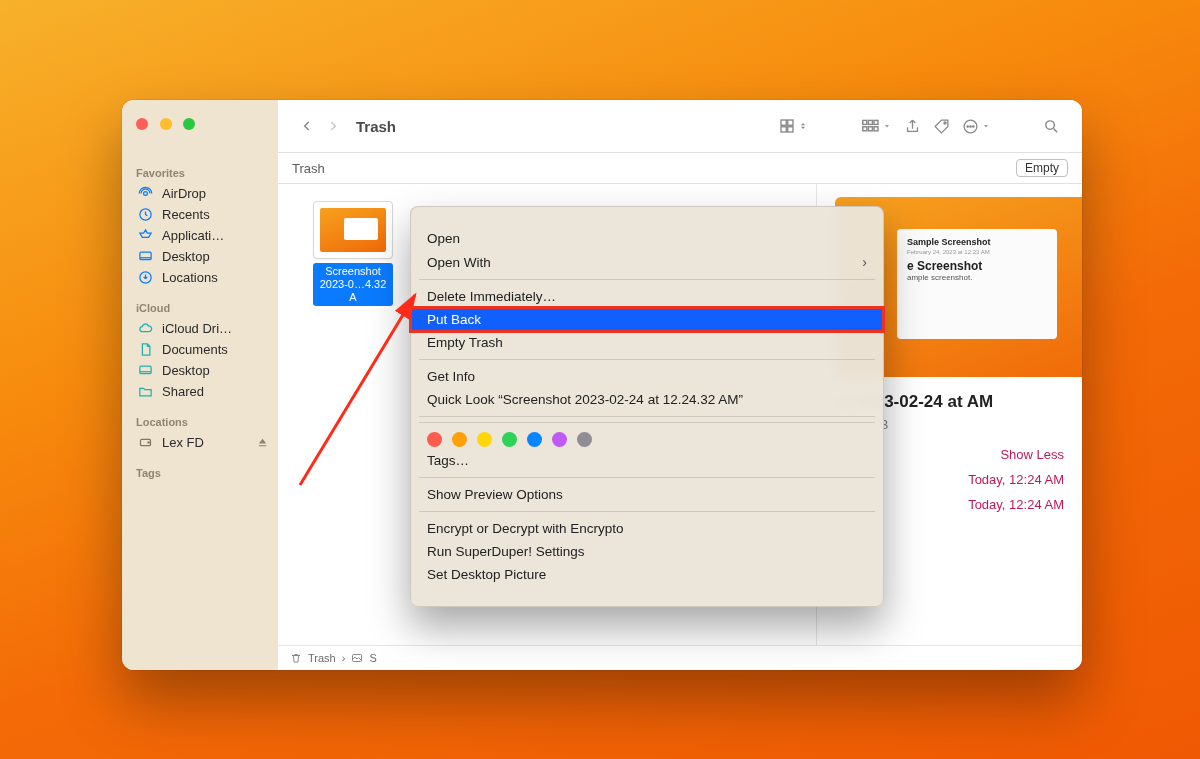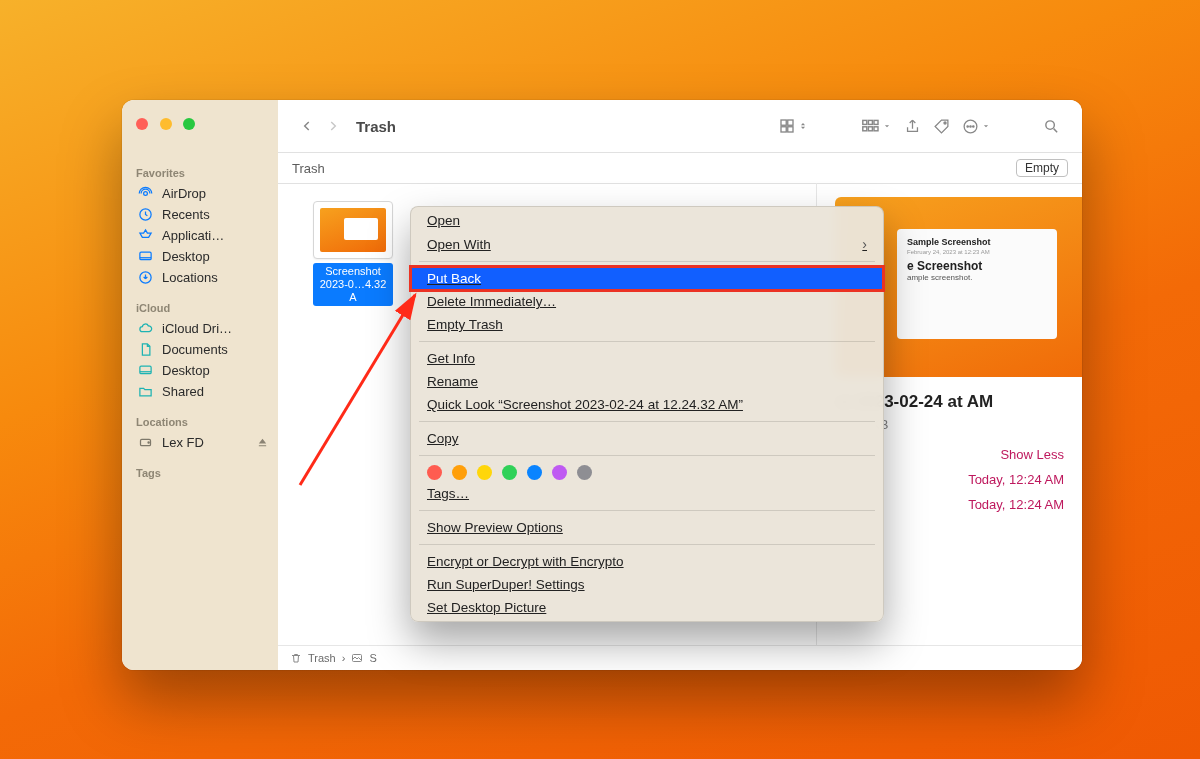--- a/index.html
+++ b/index.html
@@ -58,23 +58,22 @@
   .pv-row{display:flex;justify-content:space-between;padding:5px 0;font-size:13px;color:#555;}
   .pv-row .k{} .pv-row .v{color:#be185d;}
   .showless{color:#0a7bff;}
   
   .pathbar{position:absolute;left:0;right:0;bottom:0;height:24px;border-top:1px solid #e6e6e6;display:flex;align-items:center;padding:0 12px;font-size:11px;color:#6b6b6b;gap:6px;}
   
   .ctxmenu {
     position:absolute; left:410px; top:206px; width:472px;
     background:rgba(234,228,217,.97); border:1px solid rgba(0,0,0,.12);
     border-radius:8px; box-shadow:0 20px 40px rgba(0,0,0,.35);
-    padding:2px 0; font-size:13.5px; color:#222; z-index:50;
+    padding:20px 0; font-size:13.5px; color:#222; z-index:50;
     backdrop-filter:blur(6px);
-    text-decoration:underline;
   }
   .mi{ padding:4px 16px; display:flex; align-items:center; cursor:default;}
   .mi .arrow{margin-left:auto;color:#555;font-size:14px;}
   .sep{height:1px;background:rgba(0,0,0,.12);margin:5px 8px;}
   .mi.hl{ background:#115fff; color:#fff; outline:3px solid #eb3223; outline-offset:-1px;}
   .tag-dots{display:flex;gap:10px;padding:4px 16px 2px;}
   .td{width:15px;height:15px;border-radius:50%;}
   
   .anno-arrow{position:absolute;left:290px;top:275px;z-index:60;pointer-events:none;}
   svg{display:block;}
@@ -336,43 +335,37 @@
 
 <div class="ctxmenu" id="ctx">
     <div class="mi">
       <span>Open</span>
     </div>
     <div class="mi">
       <span>Open With</span>
       <span class="arrow">›</span>
     </div>
     <div class="sep"></div>
+    <div class="mi">
+      <span>Delete Immediately…</span>
+    </div>
     <div class="mi hl">
       <span>Put Back</span>
     </div>
     <div class="mi">
-      <span>Delete Immediately…</span>
-    </div>
-    <div class="mi">
       <span>Empty Trash</span>
     </div>
     <div class="sep"></div>
     <div class="mi">
       <span>Get Info</span>
     </div>
     <div class="mi">
-      <span>Rename</span>
-    </div>
-    <div class="mi">
       <span>Quick Look “Screenshot 2023-02-24 at 12.24.32 AM”</span>
     </div>
     <div class="sep"></div>
-    <div class="mi">
-      <span>Copy</span>
-    </div>
     <div class="sep"></div>
     <div class="tag-dots">
       <span class="td" style="background: rgb(255, 92, 80);"></span>
       <span class="td" style="background: rgb(255, 159, 10);"></span>
       <span class="td" style="background: rgb(255, 214, 10);"></span>
       <span class="td" style="background: rgb(48, 209, 88);"></span>
       <span class="td" style="background: rgb(10, 132, 255);"></span>
       <span class="td" style="background: rgb(191, 90, 242);"></span>
       <span class="td" style="background: rgb(142, 142, 147);"></span>
     </div>

